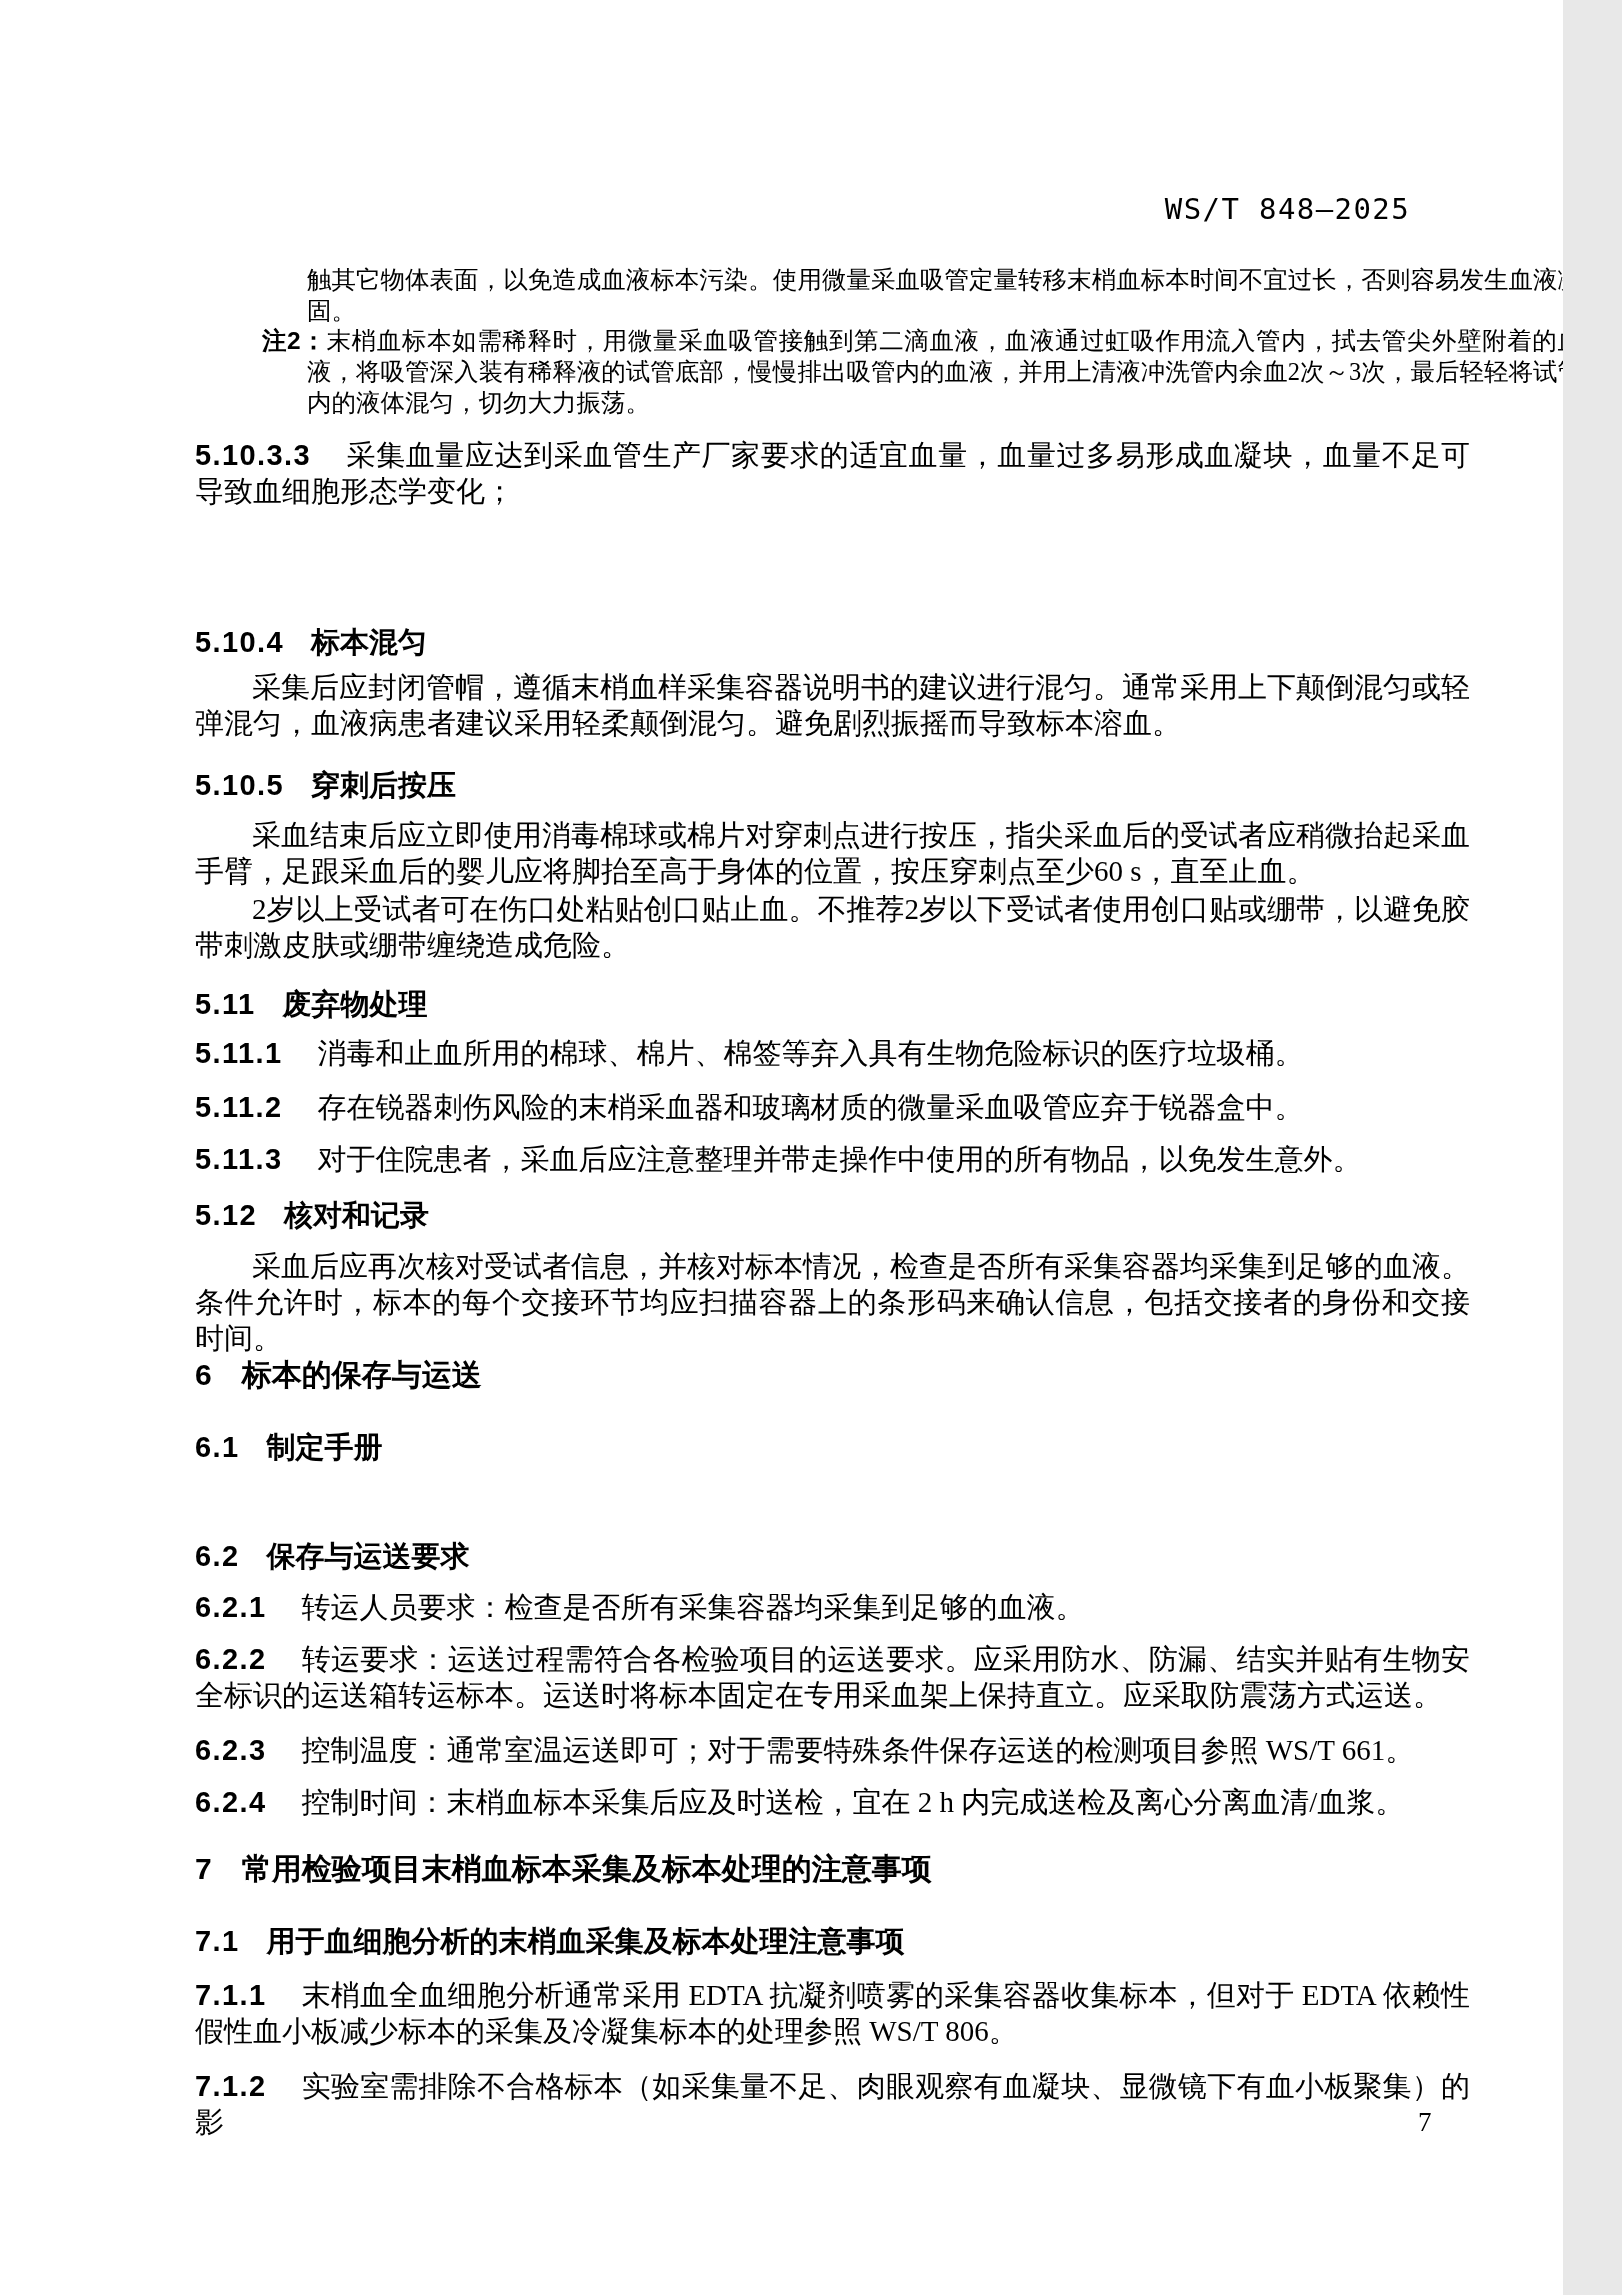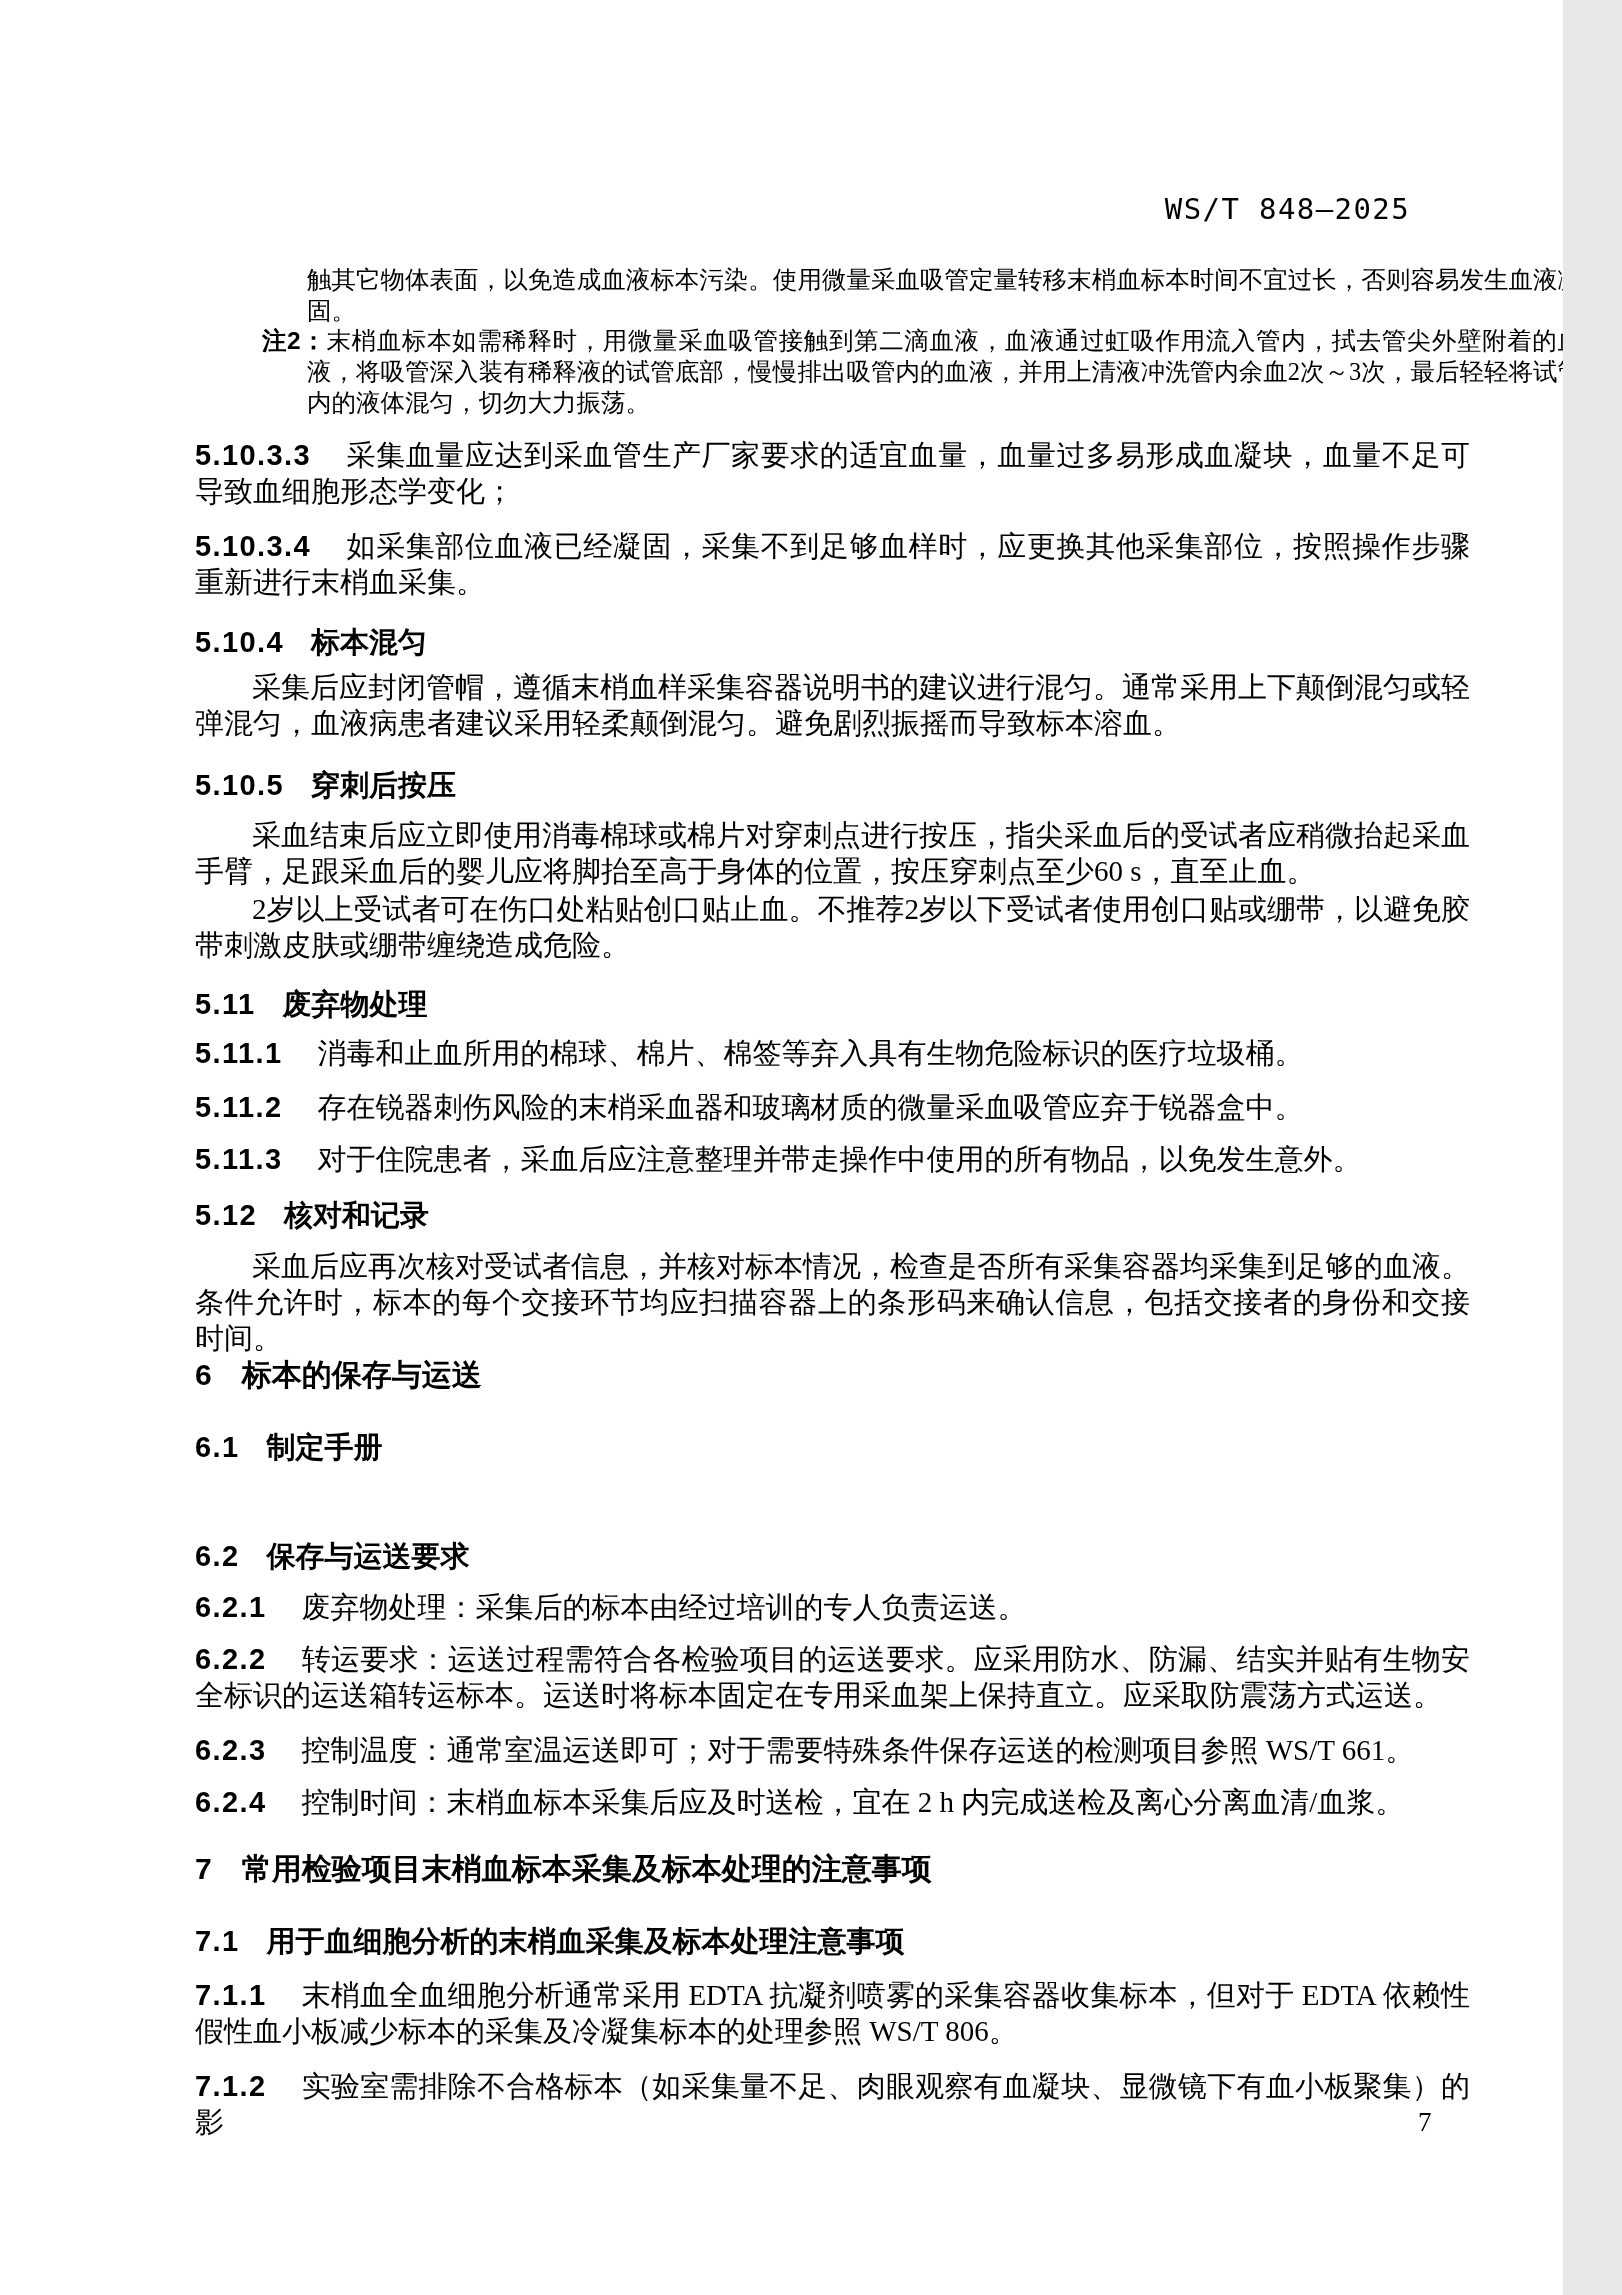--- a/index.html
+++ b/index.html
@@ -72,21 +72,20 @@
 <div class="page">
 
   <div class="blk std-code">WS/T 848—2025</div>
 
   <div class="blk note" style="top:264px"><span>触其它物体表面，以免造成血液标本污染。使用微量采血吸管定量转移末梢血标本时间不宜过长，否则容易发生血液凝固。</span></div>
 
   <div class="blk note hanging" style="top:325px"><span class="note-label">注2：</span><span>末梢血标本如需稀释时，用微量采血吸管接触到第二滴血液，血液通过虹吸作用流入管内，拭去管尖外壁附着的血液，将吸管深入装有稀释液的试管底部，慢慢排出吸管内的血液，并用上清液冲洗管内余血2次～3次，最后轻轻将试管内的液体混匀，切勿大力振荡。</span></div>
 
   <div class="blk clause" style="top:437px"><span class="num">5.10.3.3</span><span>采集血量应达到采血管生产厂家要求的适宜血量，血量过多易形成血凝块，血量不足可导致血细胞形态学变化；</span></div>
 
-  <div class="blk clause" style="top:528px"><span class="num">5.10.3.4</span><span>如采集部位血液已经凝固，采集不到足够血样时，应更换其他采集部位，按照操作步骤重新进行末梢血采集。</span></div>
 
   <div class="blk heading" style="top:624px"><span class="num">5.10.4</span><span>标本混匀</span></div>
 
   <div class="blk para" style="top:669px">采集后应封闭管帽，遵循末梢血样采集容器说明书的建议进行混匀。通常采用上下颠倒混匀或轻弹混匀，血液病患者建议采用轻柔颠倒混匀。避免剧烈振摇而导致标本溶血。</div>
 
   <div class="blk heading" style="top:767px"><span class="num">5.10.5</span><span>穿刺后按压</span></div>
 
   <div class="blk para" style="top:817px">采血结束后应立即使用消毒棉球或棉片对穿刺点进行按压，指尖采血后的受试者应稍微抬起采血手臂，足跟采血后的婴儿应将脚抬至高于身体的位置，按压穿刺点至少60 s，直至止血。</div>
 
   <div class="blk para" style="top:891px">2岁以上受试者可在伤口处粘贴创口贴止血。不推荐2岁以下受试者使用创口贴或绷带，以避免胶带刺激皮肤或绷带缠绕造成危险。</div>
@@ -103,21 +102,21 @@
 
   <div class="blk para" style="top:1248px">采血后应再次核对受试者信息，并核对标本情况，检查是否所有采集容器均采集到足够的血液。条件允许时，标本的每个交接环节均应扫描容器上的条形码来确认信息，包括交接者的身份和交接时间。</div>
 
   <div class="blk chapter" style="top:1356px"><span class="num">6</span><span>标本的保存与运送</span></div>
 
   <div class="blk heading" style="top:1429px"><span class="num">6.1</span><span>制定手册</span></div>
 
 
   <div class="blk heading" style="top:1538px"><span class="num">6.2</span><span>保存与运送要求</span></div>
 
-  <div class="blk clause" style="top:1589px"><span class="num">6.2.1</span><span>废弃物处理：采集后的标本由经过培训的专人负责运送。</span></div>
+  <div class="blk clause" style="top:1589px"><span class="num">6.2.1</span><span>转运人员要求：检查是否所有采集容器均采集到足够的血液。</span></div>
 
   <div class="blk clause" style="top:1641px"><span class="num">6.2.2</span><span>转运要求：运送过程需符合各检验项目的运送要求。应采用防水、防漏、结实并贴有生物安全标识的运送箱转运标本。运送时将标本固定在专用采血架上保持直立。应采取防震荡方式运送。</span></div>
 
   <div class="blk clause" style="top:1732px"><span class="num">6.2.3</span><span>控制温度：通常室温运送即可；对于需要特殊条件保存运送的检测项目参照 WS/T 661。</span></div>
 
   <div class="blk clause" style="top:1784px"><span class="num">6.2.4</span><span>控制时间：末梢血标本采集后应及时送检，宜在 2 h 内完成送检及离心分离血清/血浆。</span></div>
 
   <div class="blk chapter" style="top:1850px"><span class="num">7</span><span>常用检验项目末梢血标本采集及标本处理的注意事项</span></div>
 
   <div class="blk heading" style="top:1923px"><span class="num">7.1</span><span>用于血细胞分析的末梢血采集及标本处理注意事项</span></div>

